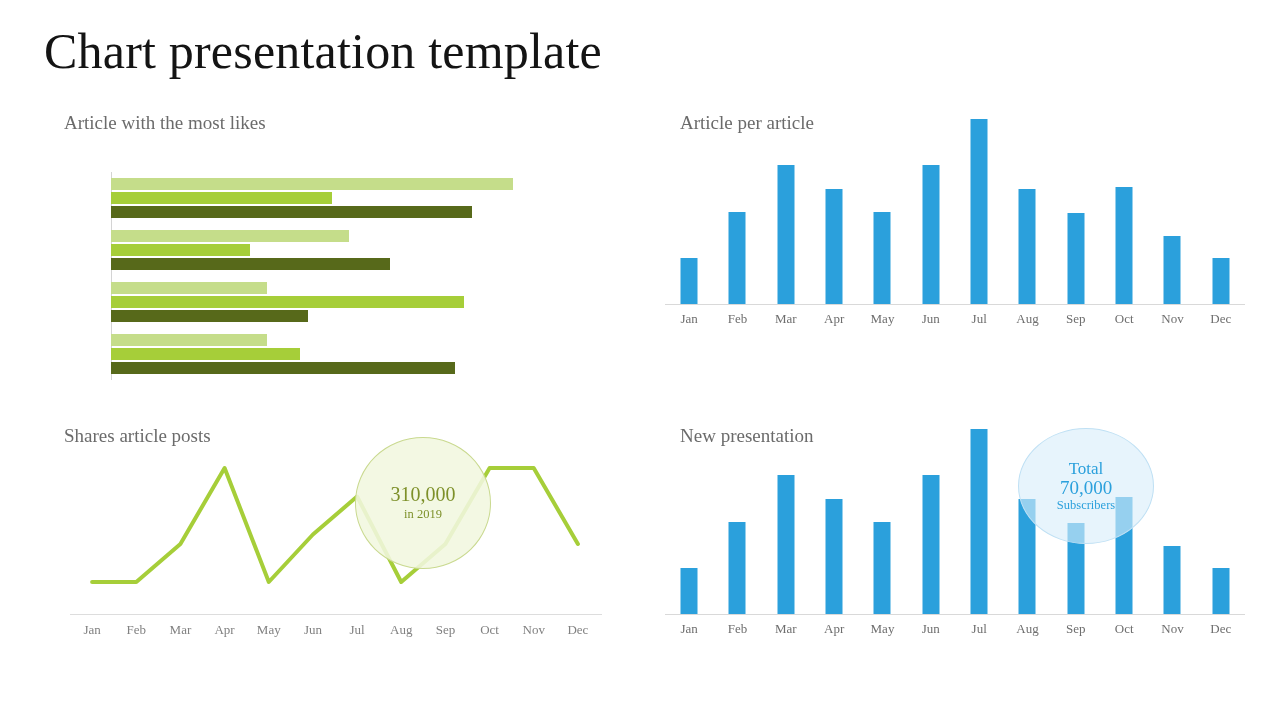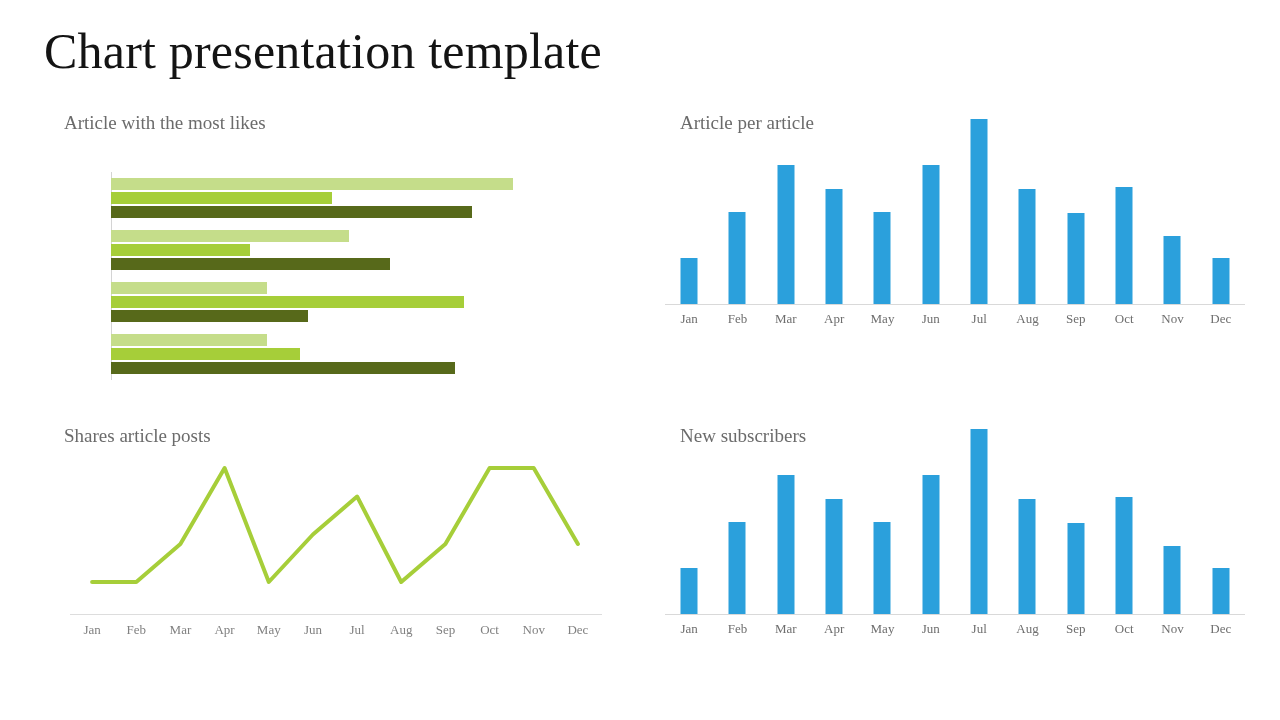--- a/index.html
+++ b/index.html
@@ -223,23 +223,27 @@
         <div class="line-tick" style="left: 242.917px;">Jun</div>
         <div class="line-tick" style="left: 287.083px;">Jul</div>
         <div class="line-tick" style="left: 331.25px;">Aug</div>
         <div class="line-tick" style="left: 375.417px;">Sep</div>
         <div class="line-tick" style="left: 419.583px;">Oct</div>
         <div class="line-tick" style="left: 463.75px;">Nov</div>
         <div class="line-tick" style="left: 507.917px;">Dec</div>
       </div>
   </div>
 
+  <div class="annot-circle" id="annot-posts">
+    <div class="annot-main">310,000</div>
+    <div class="annot-sub">in 2019</div>
+  </div>
 
   <div class="panel" id="panel-subs">
-    <div class="panel-title">New subscribers</div>
+    <div class="panel-title">New presentation</div>
     <div class="col-plot" id="subs-plot" style="left: 25px; top: 30px; width: 580px; height: 185px;">
       <div class="col-baseline"></div>
     <div class="col-slot" style="left: 0px; width: 48.3333px;">
           <div class="col-bar" style="height: 46.25px; background: rgb(43, 160, 220);"></div>
           <div class="col-tick">Jan</div>
         </div>
         <div class="col-slot" style="left: 48.3333px; width: 48.3333px;">
           <div class="col-bar" style="height: 92.5px; background: rgb(43, 160, 220);"></div>
           <div class="col-tick">Feb</div>
         </div>
@@ -279,14 +283,19 @@
           <div class="col-bar" style="height: 68.45px; background: rgb(43, 160, 220);"></div>
           <div class="col-tick">Nov</div>
         </div>
         <div class="col-slot" style="left: 531.667px; width: 48.3333px;">
           <div class="col-bar" style="height: 46.25px; background: rgb(43, 160, 220);"></div>
           <div class="col-tick">Dec</div>
         </div>
       </div>
   </div>
 
+  <div class="annot-circle" id="annot-subs">
+    <div class="annot-top">Total</div>
+    <div class="annot-main">70,000</div>
+    <div class="annot-sub">Subscribers</div>
+  </div>
 
 </div>
 
 </body></html>

